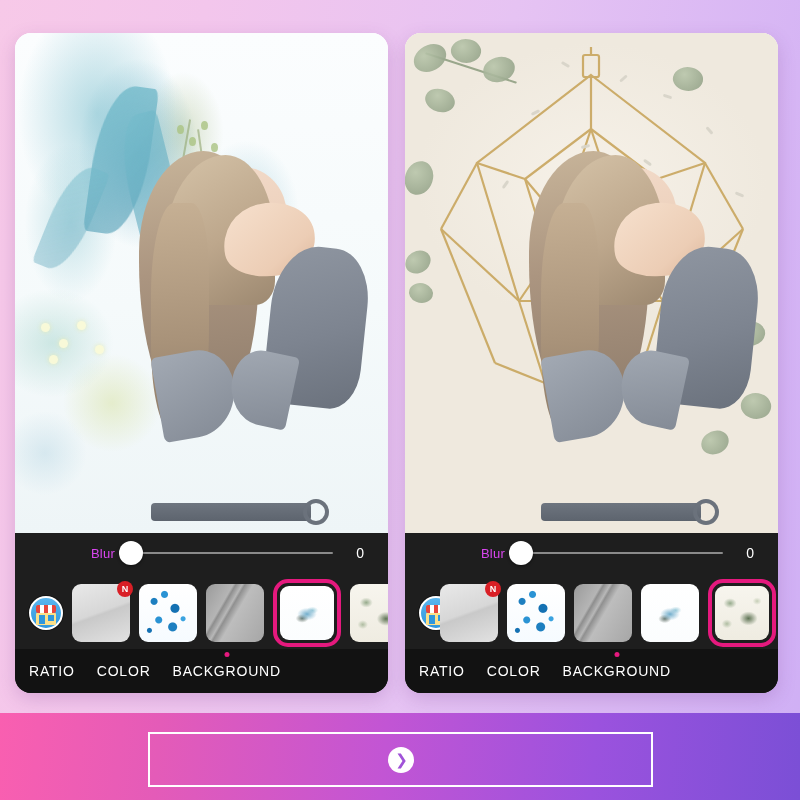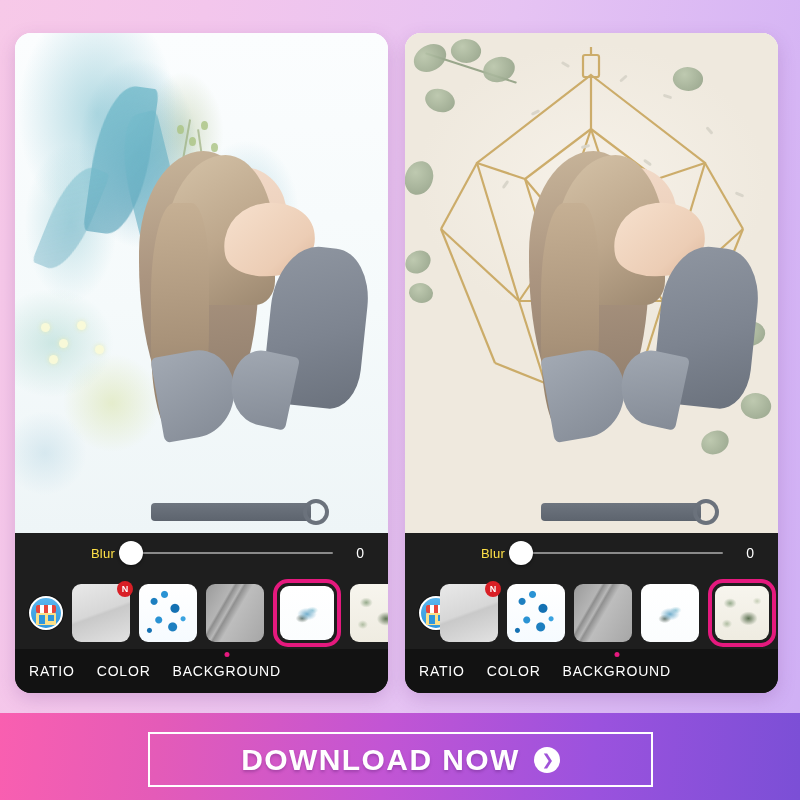--- a/index.html
+++ b/index.html
@@ -214,21 +214,21 @@
   .slider-row {
     position: absolute;
     left: 0; right: 0; top: 0;
     height: 40px;
     display: flex;
     align-items: center;
   }
   .slider-label {
     position: absolute;
     left: 76px;
-    color: #fde047;
+    color: #d946ef;
     font-size: 13px;
     letter-spacing: .2px;
   }
   .slider-track {
     position: absolute;
     left: 108px;
     right: 55px;
     height: 2px;
     background: #8a8a8a;
     border-radius: 1px;
@@ -635,18 +635,17 @@
         <span class="tab">RATIO</span>
         <span class="tab">COLOR</span>
         <span class="tab active">BACKGROUND</span>
       </div>
 
     </div>
   </div>
 
   <div class="cta-banner">
     <div class="cta-button">
-      <span class="cta-text">DOWNLOAD NOW</span>
       <span class="cta-arrow">❯</span>
     </div>
   </div>
 
 </div>
 
 </body></html>

